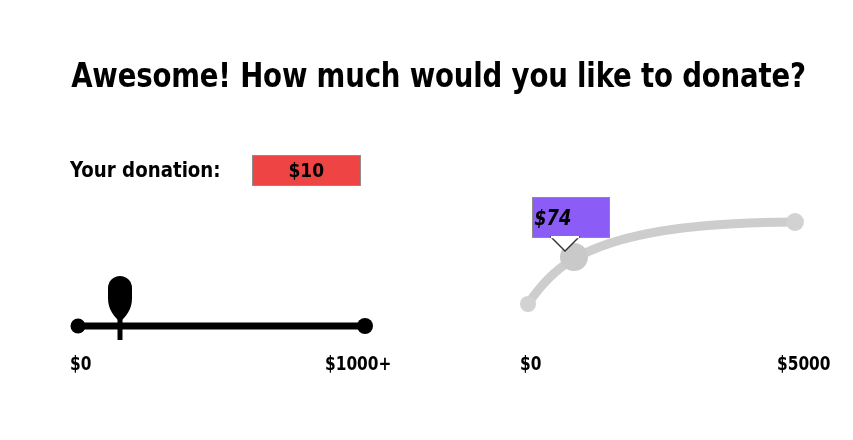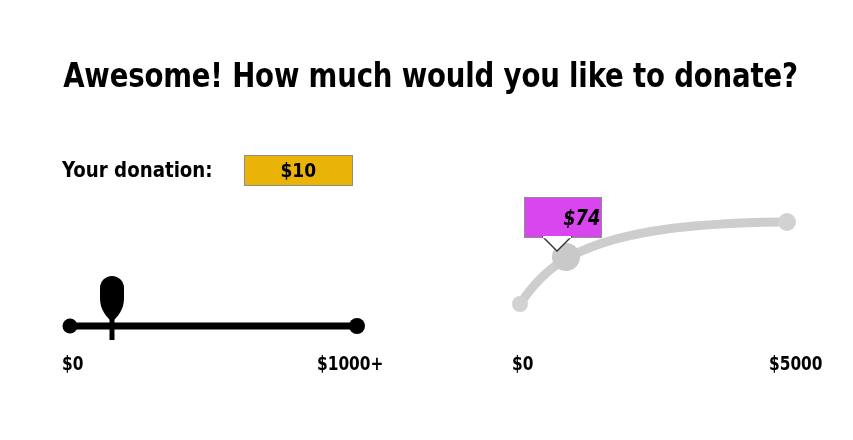--- a/index.html
+++ b/index.html
@@ -12,21 +12,21 @@
     width: 853px;
     height: 440px;
     position: relative;
     overflow: hidden;
     font-family: "DejaVu Sans Condensed", "DejaVu Sans", sans-serif;
     color: #000000;
   }
 
   #stage {
     position: absolute;
-    left: 4px;
+    left: 12px;
     top: 0;
     width: 749px;
     height: 440px;
   }
 
   
   .page-title {
     position: absolute;
     left: 0;
     top: 56px;
@@ -66,21 +66,21 @@
     transform: scaleX(0.92);
     transform-origin: left center;
     white-space: nowrap;
     line-height: 26px;
   }
   .donation-input {
     margin-left: 18px;
     width: 109px;
     height: 31px;
     border: 1px solid #8d8d8d;
-    background: #eab308;
+    background: #ef4444;
     box-sizing: border-box;
     display: flex;
     align-items: center;
     justify-content: center;
     font-size: 19px;
     font-weight: bold;
     font-stretch: condensed;
     color: #000;
     padding: 0;
     outline: none;
@@ -131,25 +131,25 @@
   .panel-right .axis-max { left: 305px; transform-origin: left center; }
 
   
   .callout {
     position: absolute;
     left: 60px;
     top: 57px;
     width: 78px;
     height: 41px;
     border: 1px solid #8d8d8d;
-    background: #d946ef;
+    background: #8b5cf6;
     box-sizing: border-box;
     display: flex;
     align-items: center;
-    justify-content: flex-end;
+    justify-content: flex-start;
     z-index: 5;
   }
   .callout-value {
     font-size: 21px;
     font-weight: bold;
     font-style: italic;
     font-stretch: condensed;
     line-height: 24px;
     transform: scaleX(0.94);
   }

